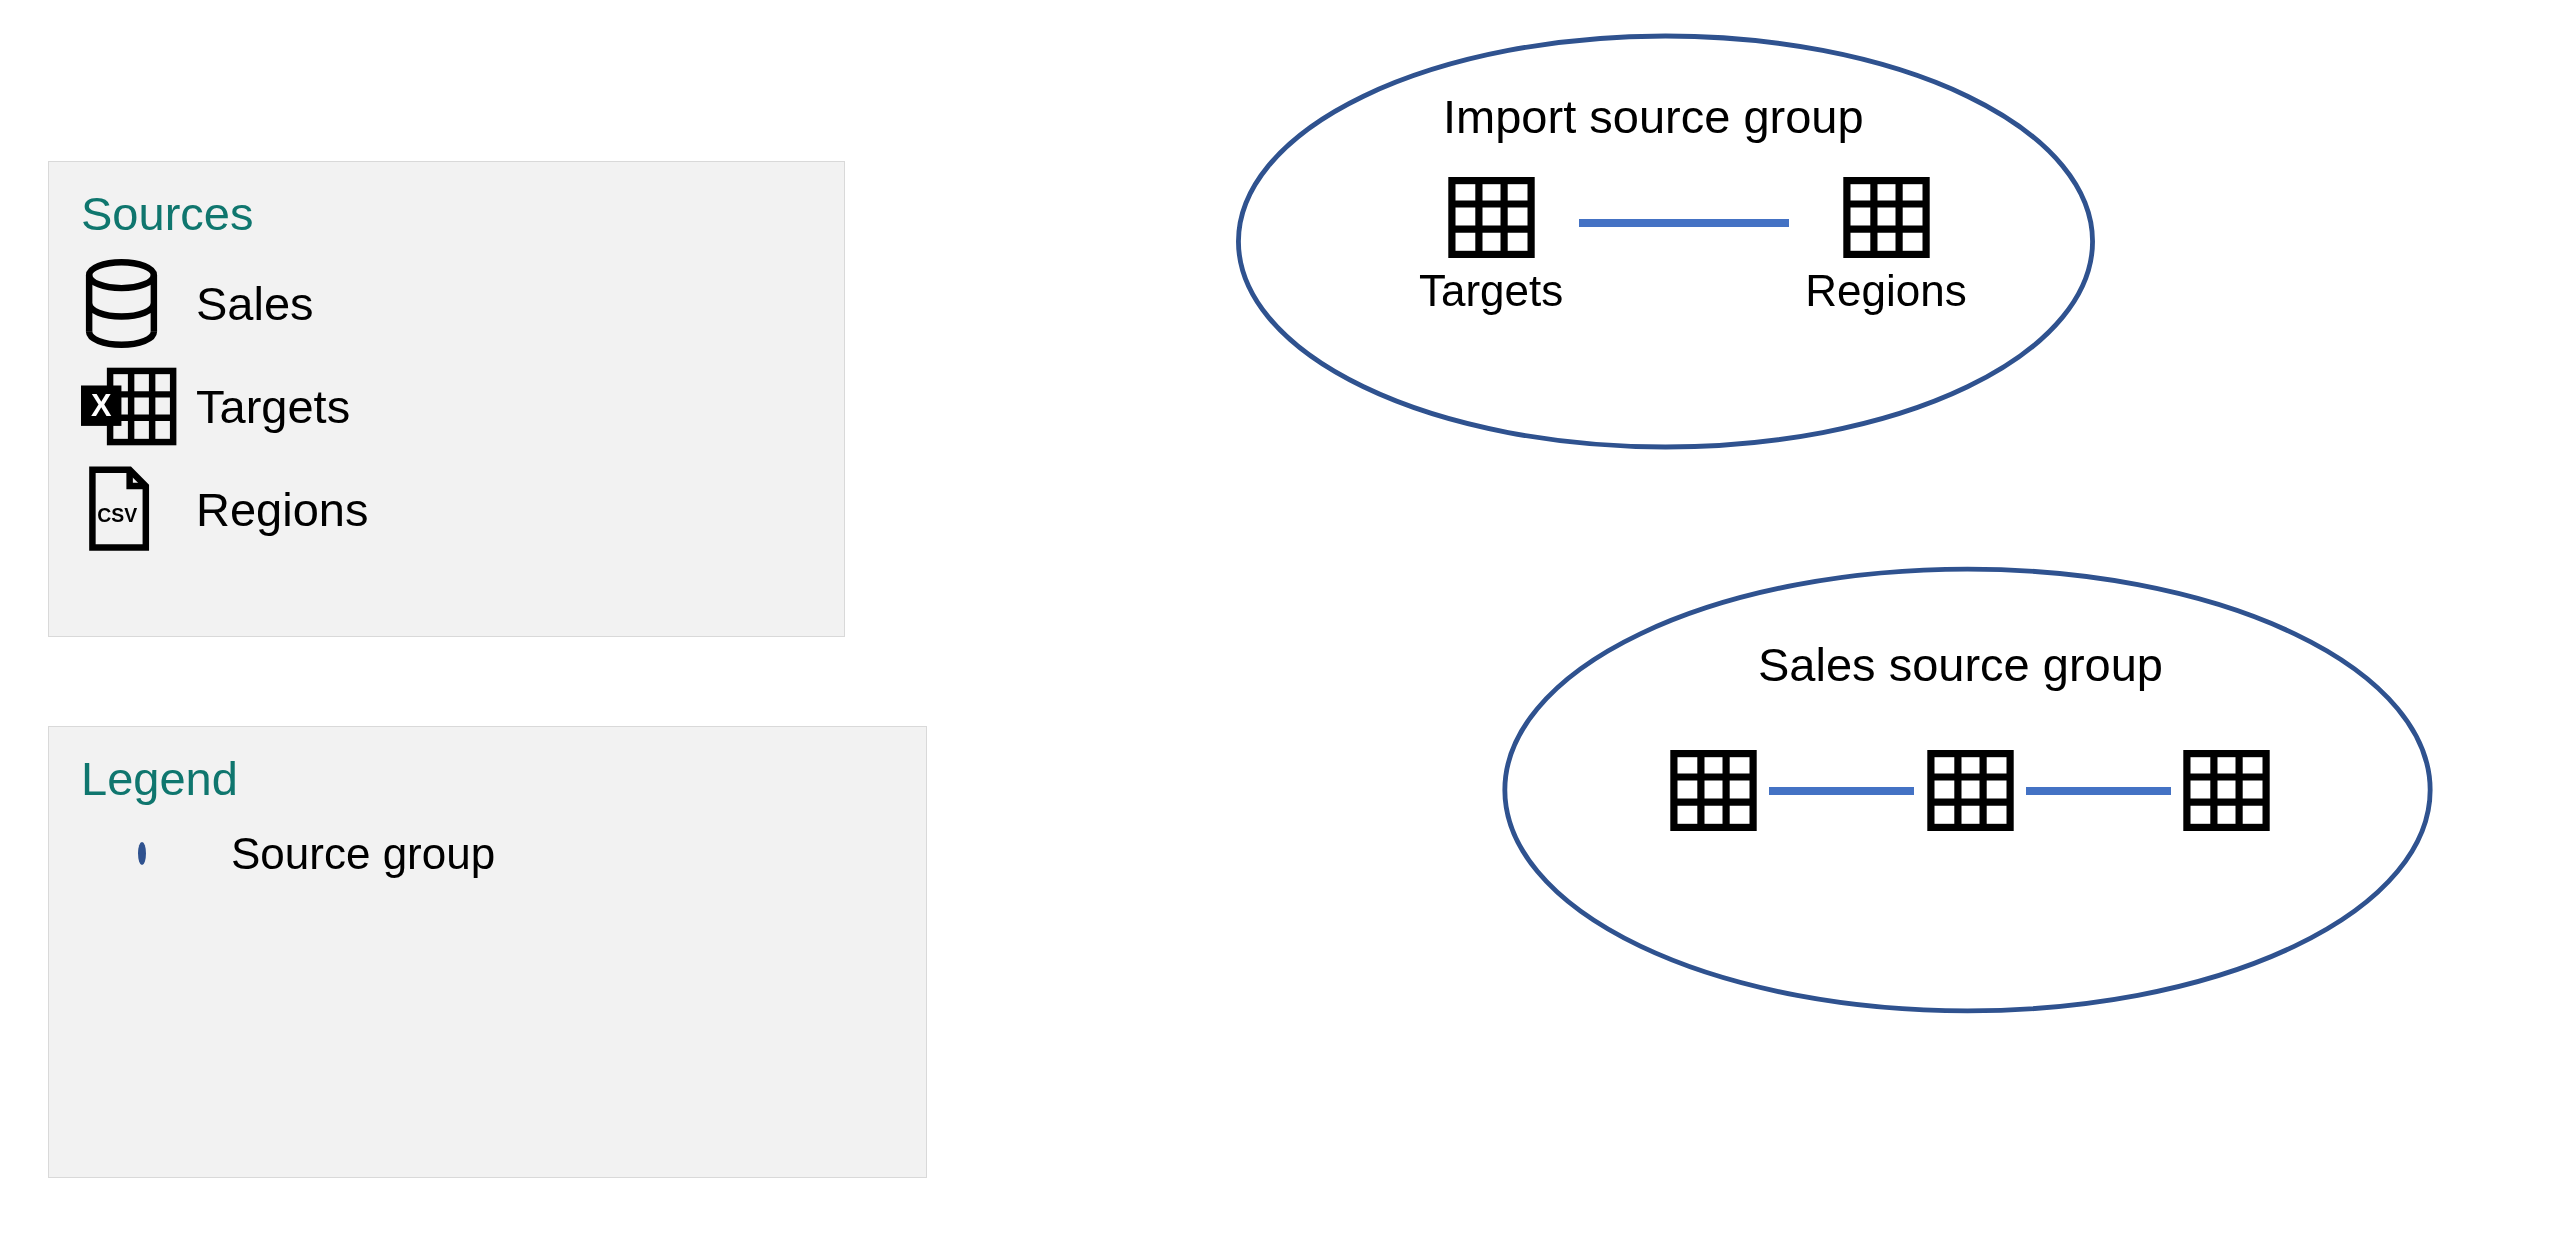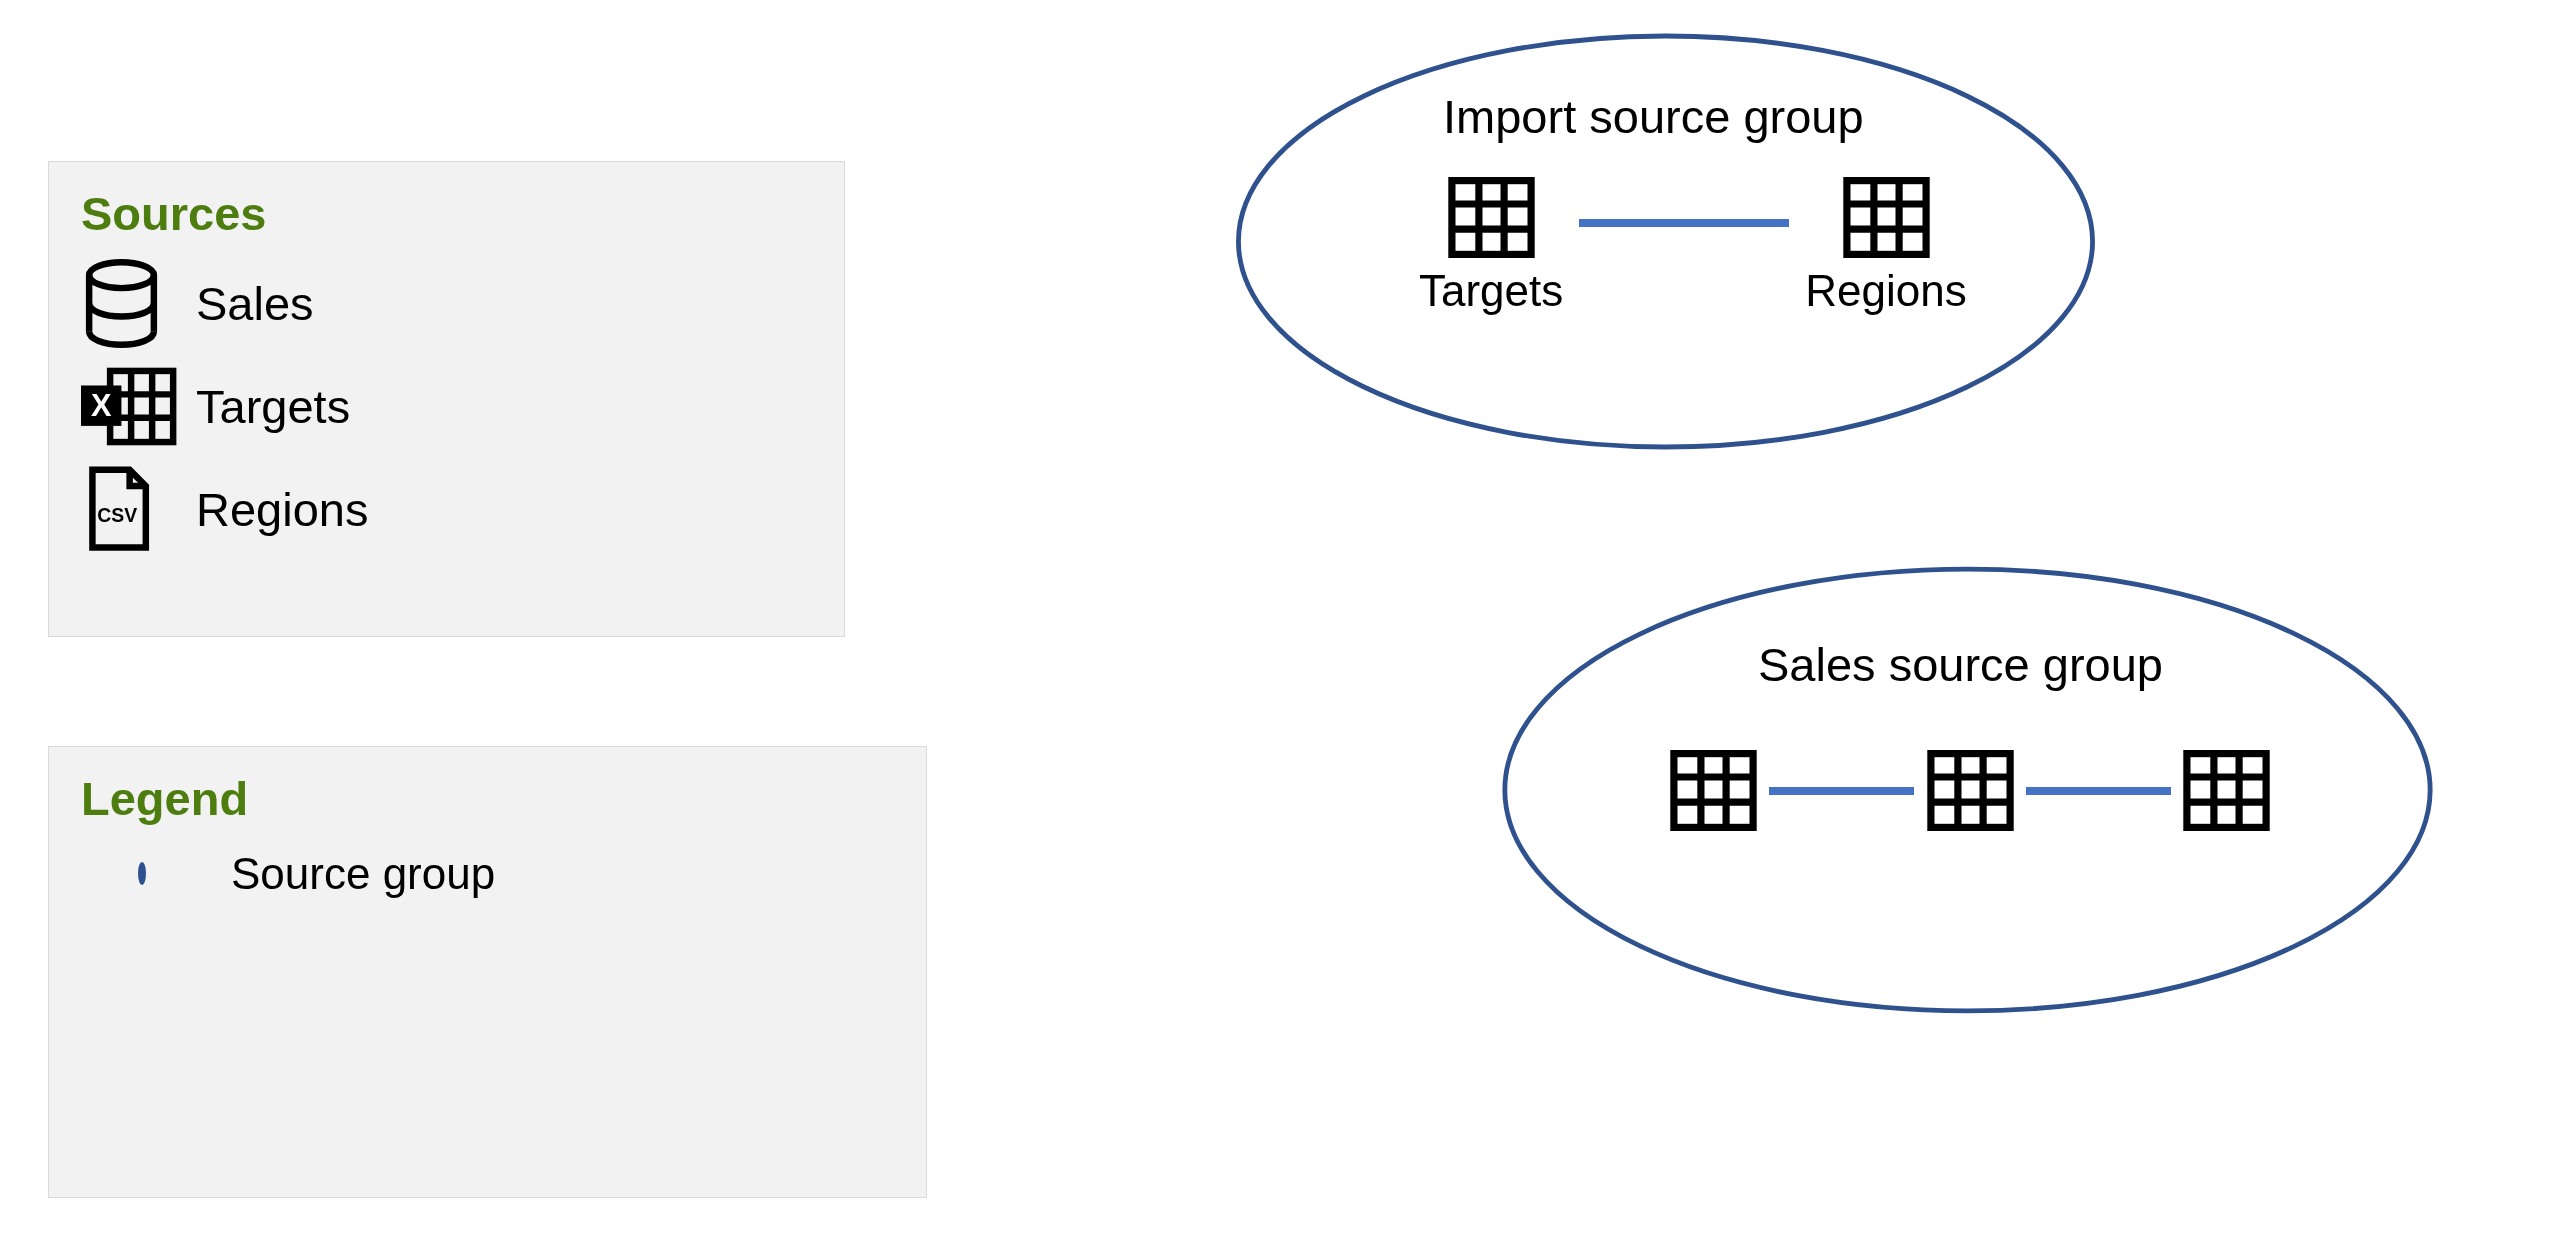--- a/index.html
+++ b/index.html
@@ -13,23 +13,23 @@
   }
   .panel {
     position: absolute;
     background: #f2f2f2;
     border: 1.6px solid #d9d9d9;
     box-sizing: border-box;
     padding: 24px 32px 24px 32px;
   }
   .panel-title {
     font-size: 47px;
-    color: #4d7c0f;
+    color: #0f766e;
     margin: 0 0 8px 0;
-    font-weight: 700;
+    font-weight: 400;
   }
   .src-item {
     display: flex;
     align-items: center;
     gap: 26px;
     margin: 18px 0;
   }
   .src-label {
     font-size: 47px;
     color: #000;
@@ -145,21 +145,21 @@
       <svg width="73" height="89" viewBox="0 0 90 110">
         <path d="M14 6 H60 L80 26 V102 H14 Z" fill="none" stroke="#000" stroke-width="8"></path>
         <path d="M60 6 V26 H80" fill="none" stroke="#000" stroke-width="8"></path>
         <text x="20" y="70" font-family="Arial" font-weight="700" font-size="24" fill="#000">CSV</text>
       </svg>
     </span>
     <span class="src-label">Regions</span>
   </div>
 </div>
 
-<div class="panel" style="left:48px; top:726px; width:879px; height:452px;margin-top:20px;">
+<div class="panel" style="left:48px; top:726px; width:879px; height:452px;">
   <div class="panel-title">Legend</div>
 
   <div class="legend-item">
     <span class="icon-box" style="flex-basis:121px;width:121px;">
       <span class="legend-ellipse"></span>
     </span>
     <span class="legend-label">Source group</span>
   </div>
 
 

